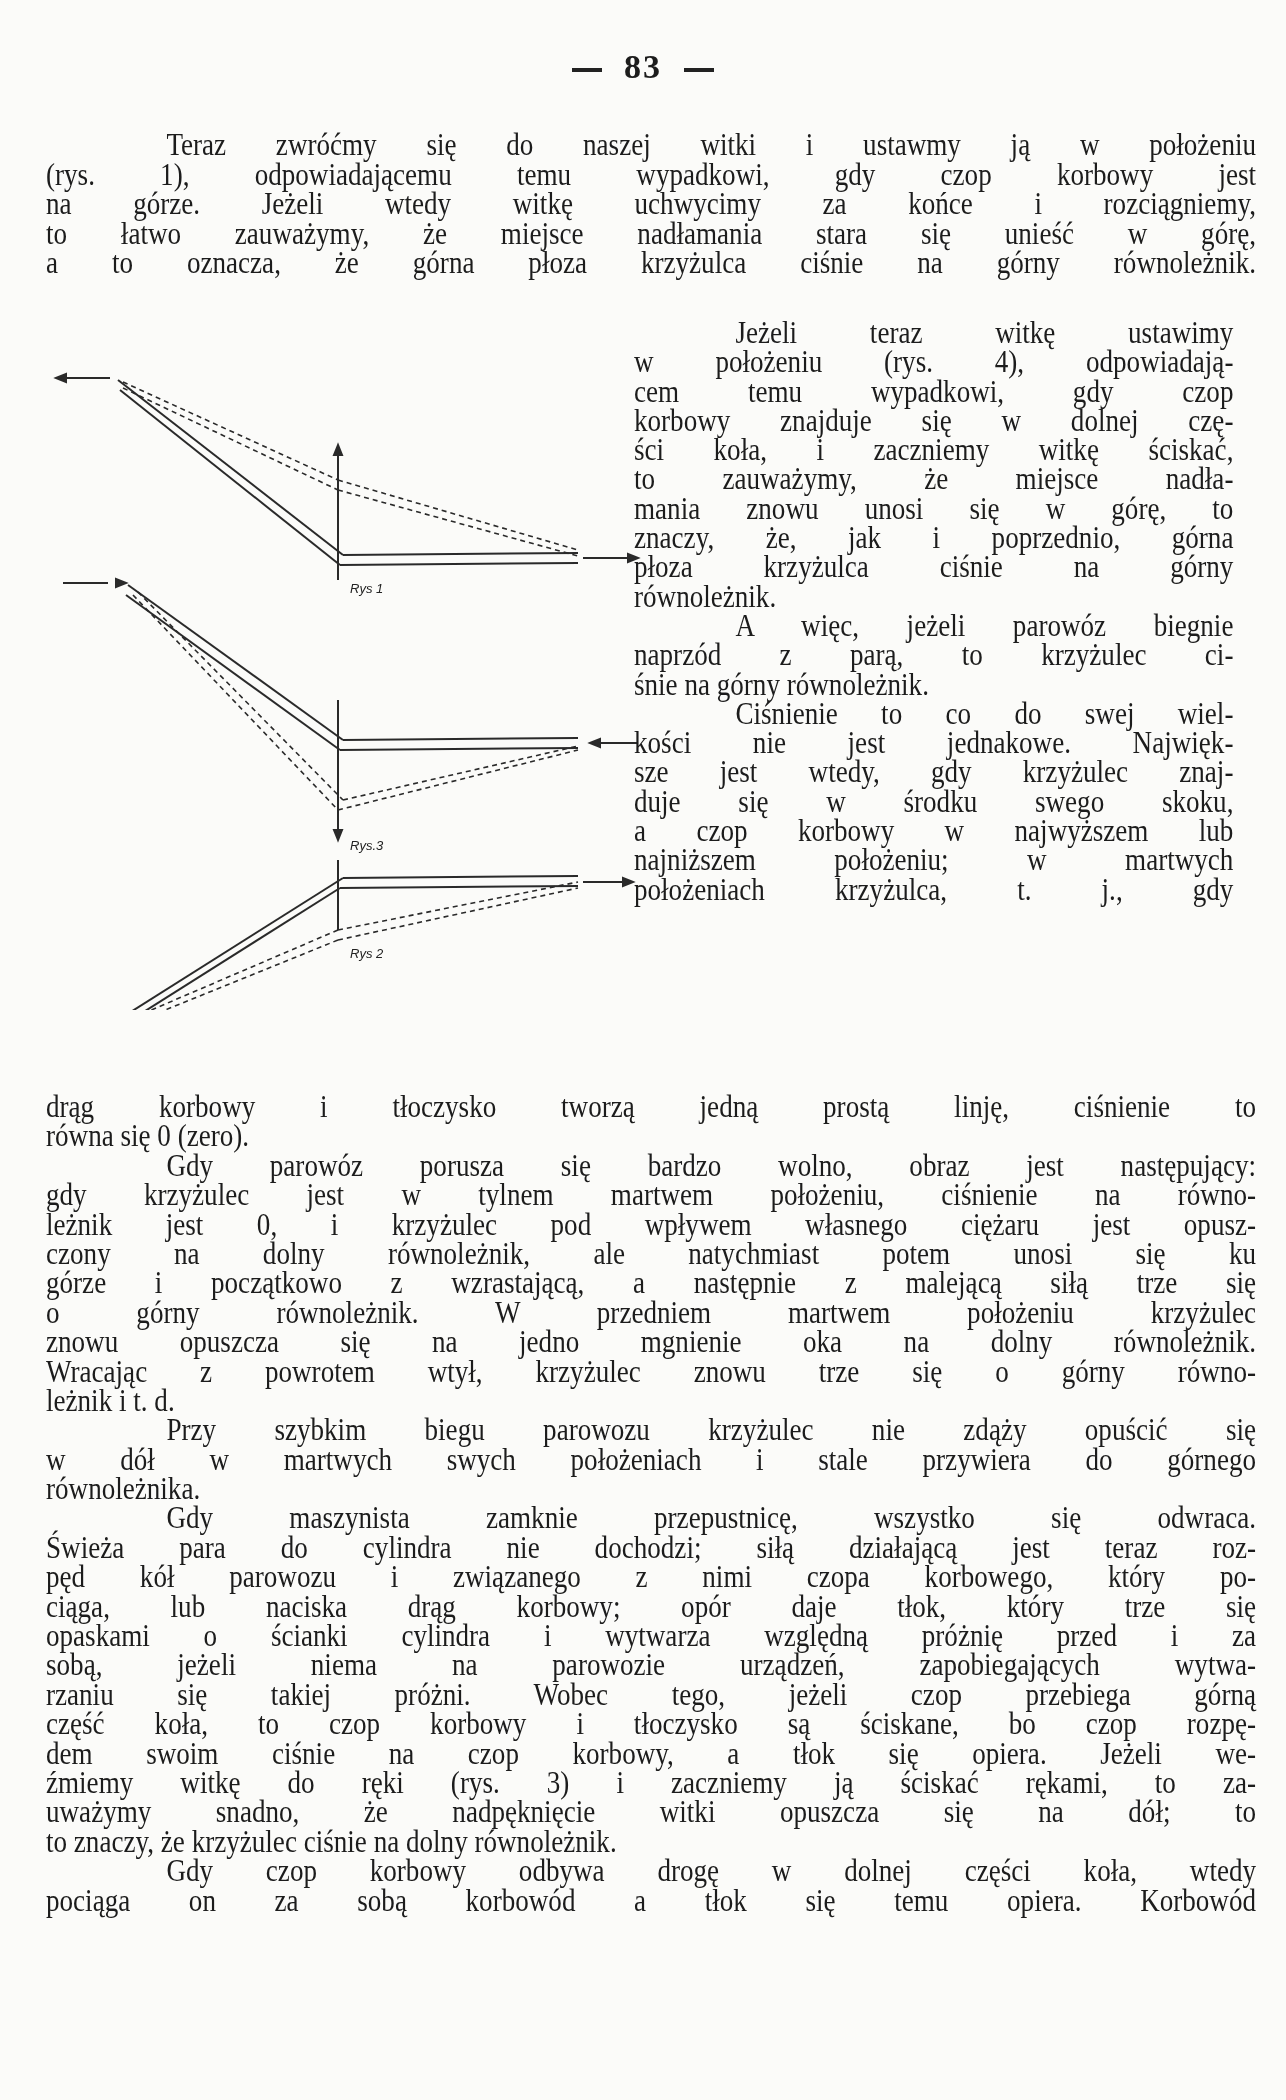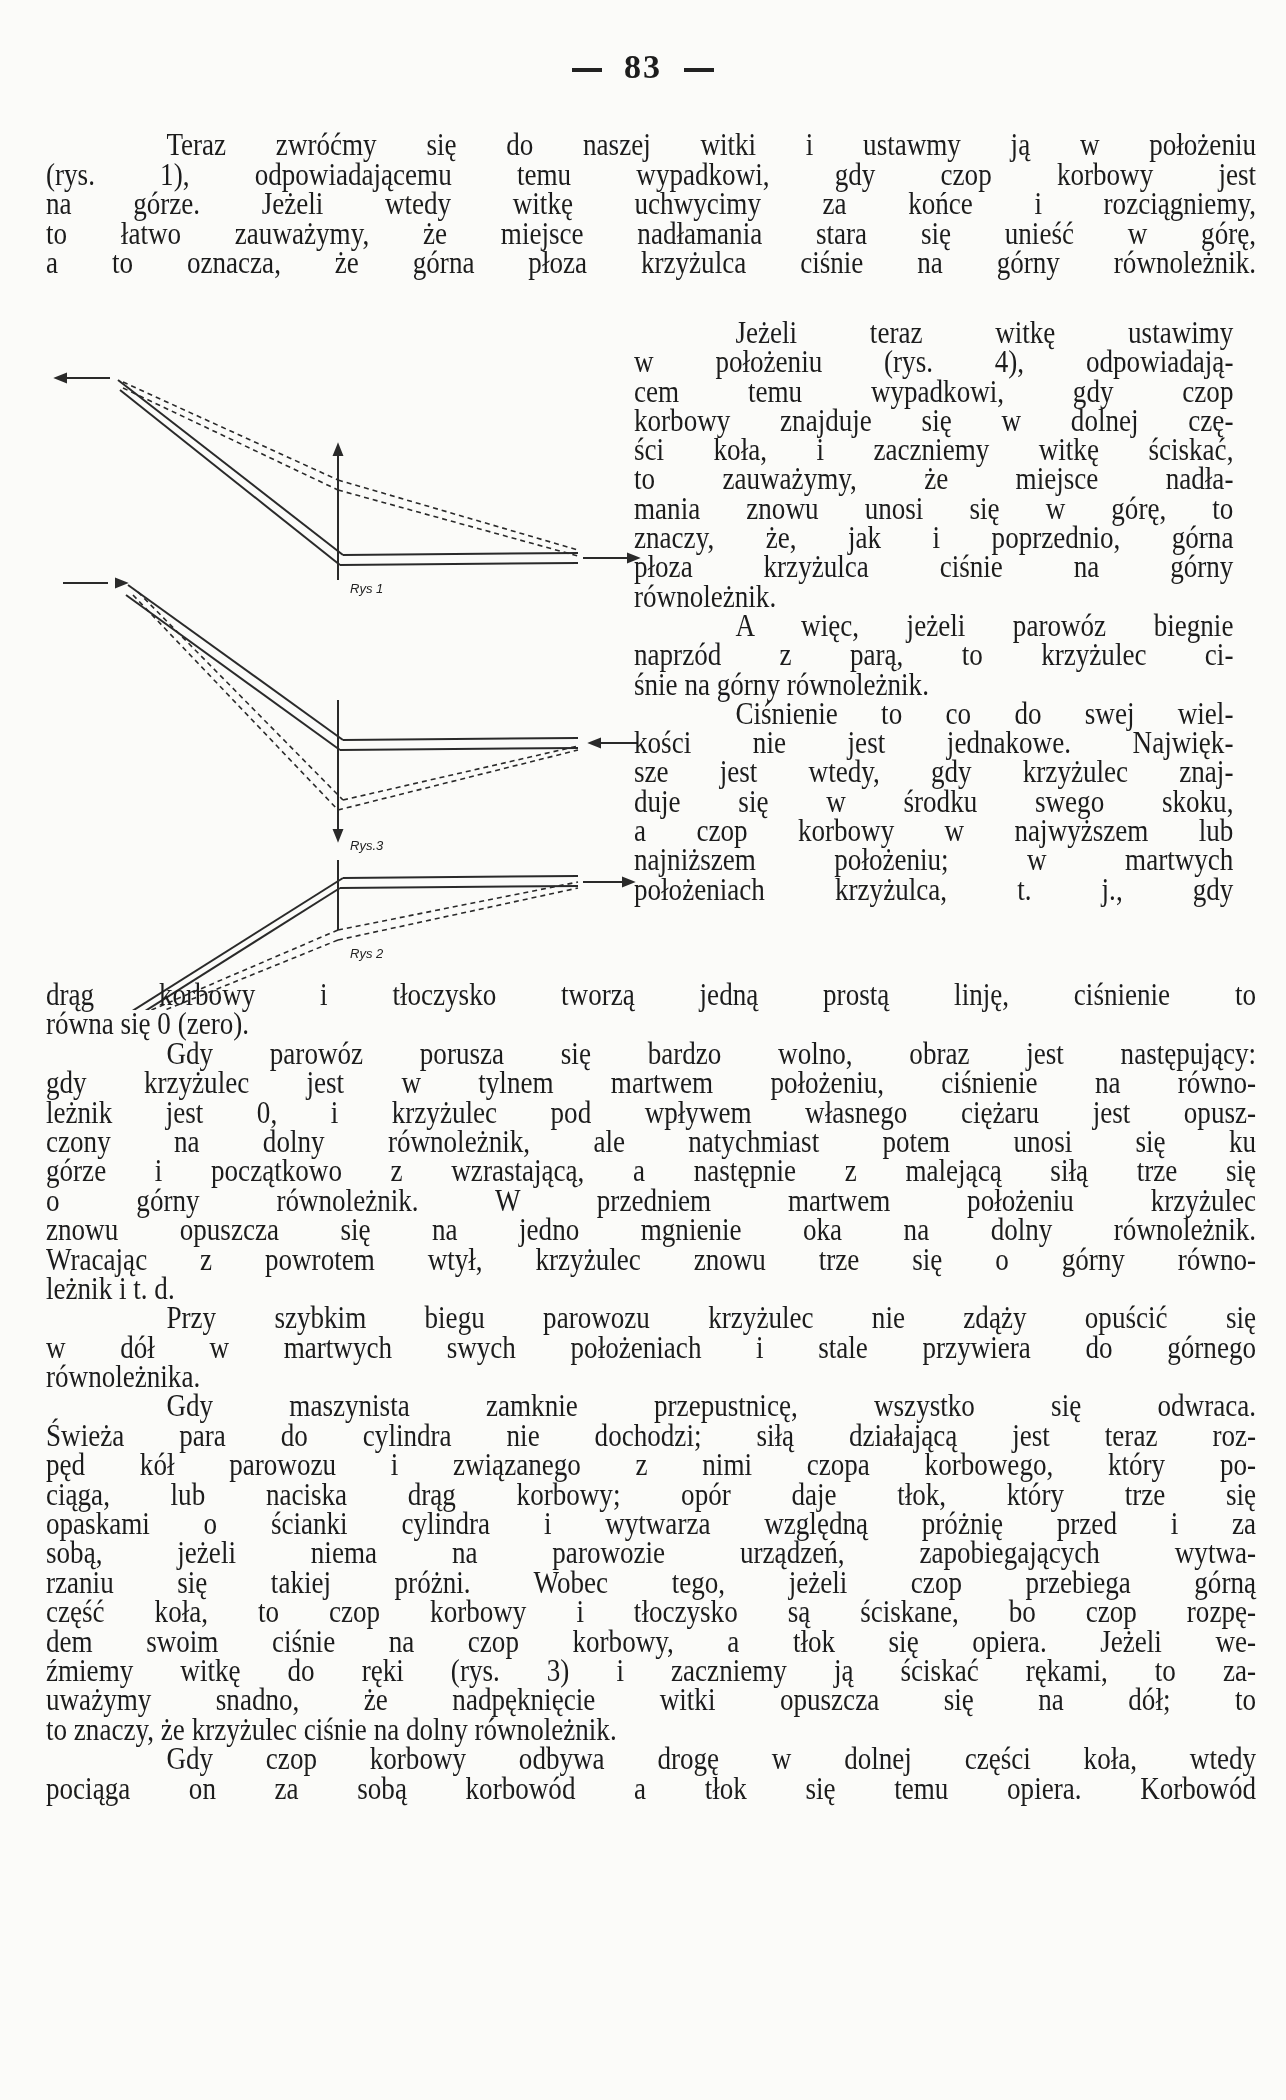--- a/index.html
+++ b/index.html
@@ -21,21 +21,21 @@
     text-align: justify; text-align-last: justify; transform: scaleX(0.86); transform-origin: left center;
     width: 1407px;
   }
   .line.last { text-align-last: left; }
   .line.indent { padding-left: 140px; box-sizing: border-box; }
   #top-block { top: 104px; margin-top: 26px; }
   #top-block .line { height: 29.5px; }
   #right-col { position: absolute; left: 634px; top: 318px; width: 600px; }
   #right-col .line { width: 697px; height: 29.3px; }
   #right-col .line.indent { padding-left: 118px; }
-  #bottom-block { top: 980px; }
+  #bottom-block { top: 1092px; }
   #bottom-block .line { height: 29.4px; }
   .figure { position: absolute; left: 38px; top: 330px; width: 610px; height: 680px; }
   .fig-label { font-family: "Liberation Sans", sans-serif; font-style: italic; font-size: 13px; fill: #222; }
 </style>
 </head>
 <body>
 
 <div class="page-number">
   <span class="dash"></span><span>83</span><span class="dash"></span>
 </div>

